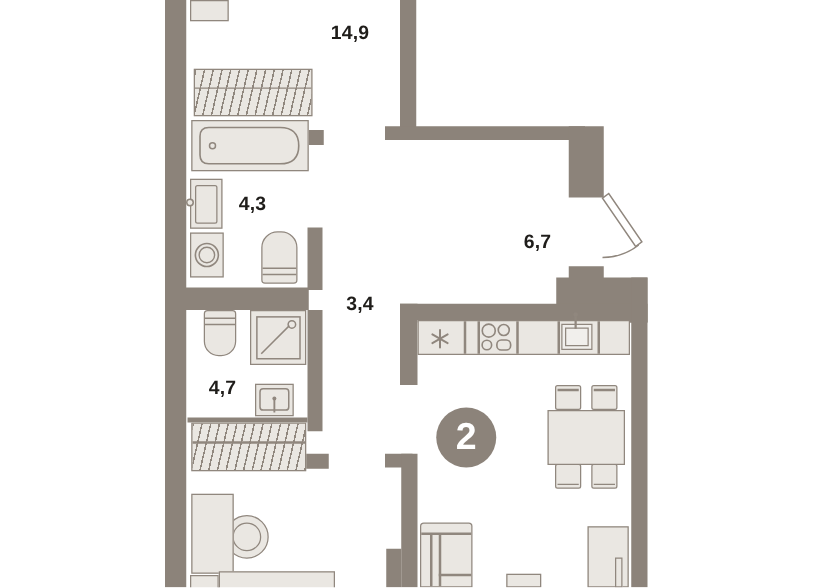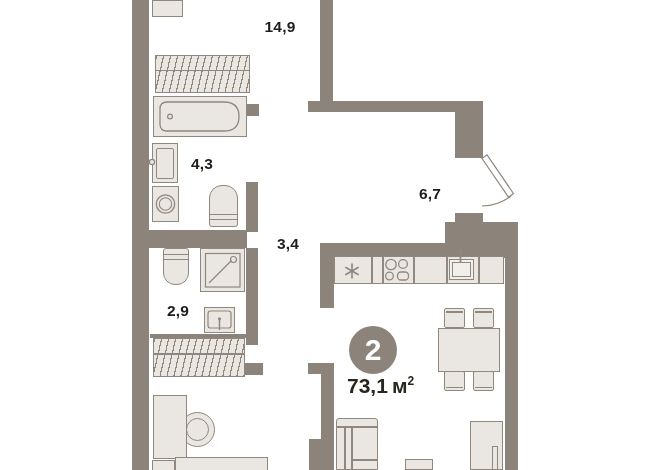--- a/index.html
+++ b/index.html
@@ -147,21 +147,18 @@
     <circle cx="460.5" cy="251.5" r="1.8" fill="#90877e"></circle>
 
     <polygon points="482,158.5 487,154.8 513.5,193.5 508.5,197.2" fill="#ffffff" stroke="#90877e" stroke-width="1.2"></polygon>
     <path d="M 511 196 A 48 48 0 0 1 482 206" fill="none" stroke="#90877e" stroke-width="1.2"></path>
   </svg>
 
   <div class="lbl" style="left:280px;top:27px;">14,9</div>
   <div class="lbl" style="left:202px;top:164px;">4,3</div>
   <div class="lbl" style="left:410px;top:194px;margin-left:20px;">6,7</div>
   <div class="lbl" style="left:288px;top:244px;">3,4</div>
-  <div class="lbl" style="left:178px;top:311px;">2,9</div>
+  <div class="lbl" style="left:178px;top:311px;">4,7</div>
 
   <div class="badge">2</div>
 
-  <div class="area">
-    <span>73,1</span><span class="unit">м</span><sup>2</sup>
-  </div>
 
 </div>
 
 </body></html>

